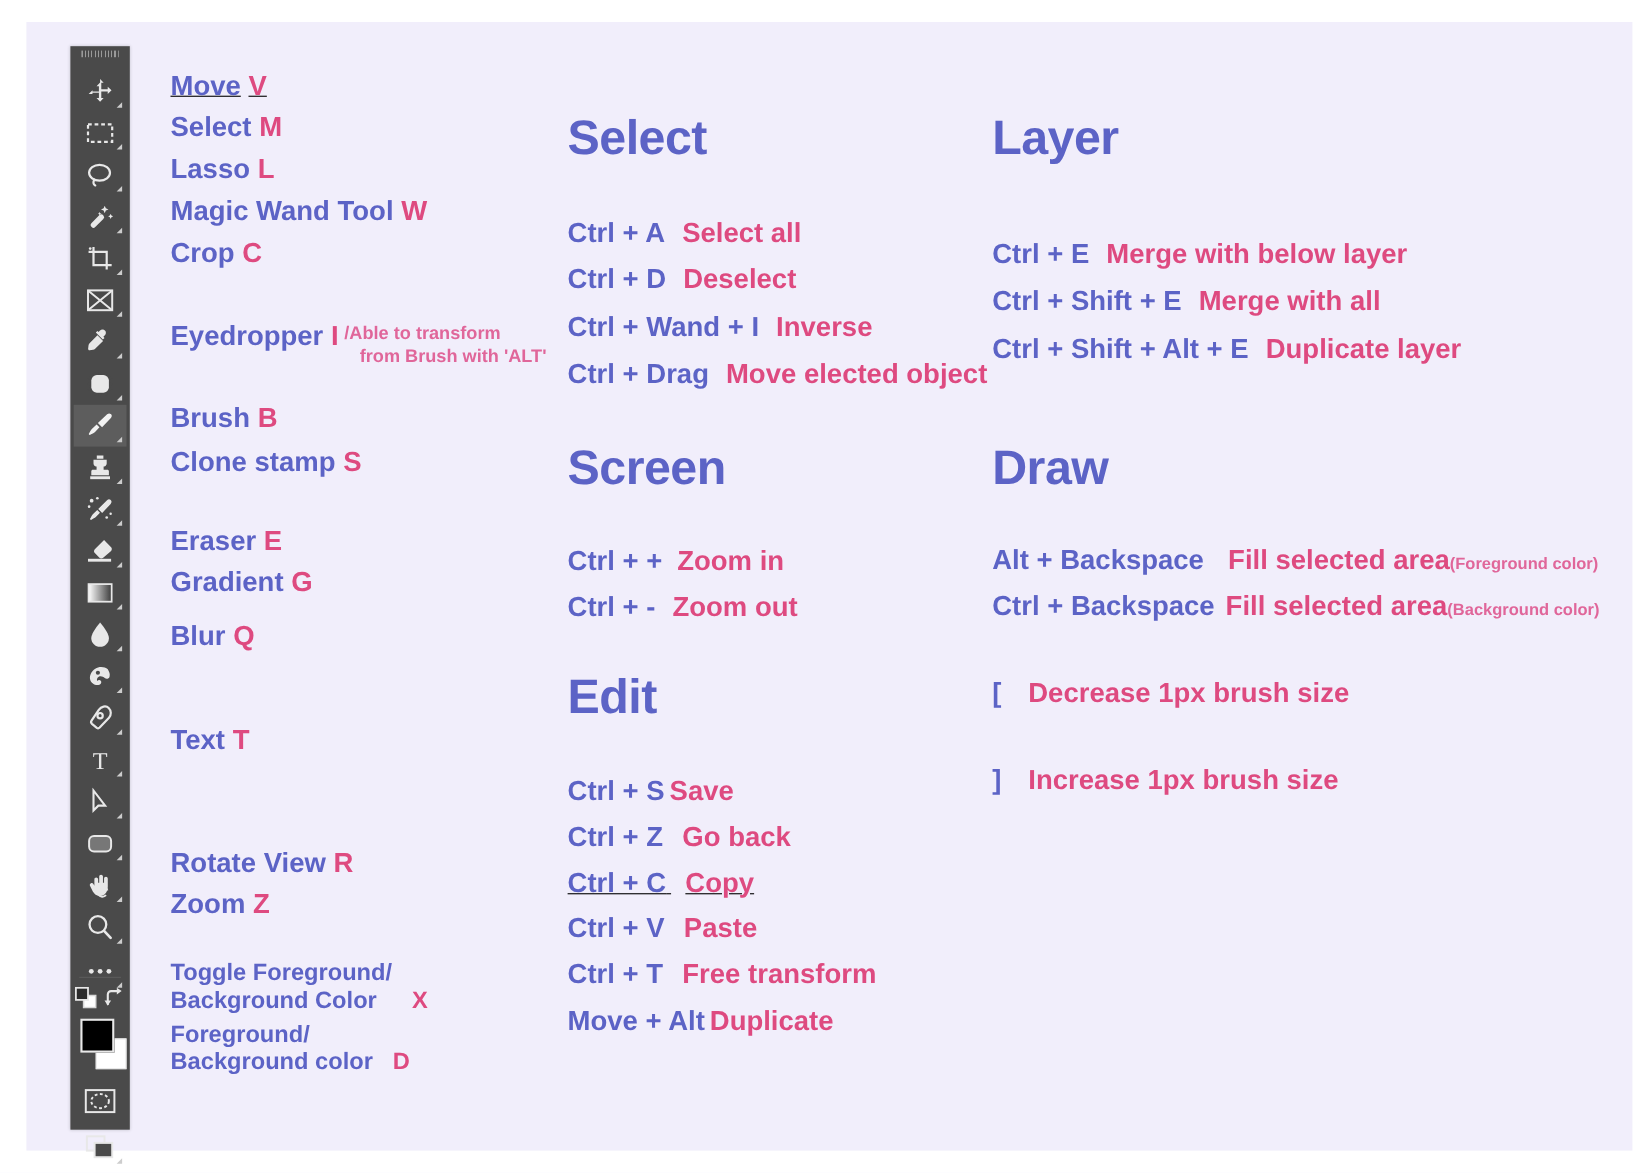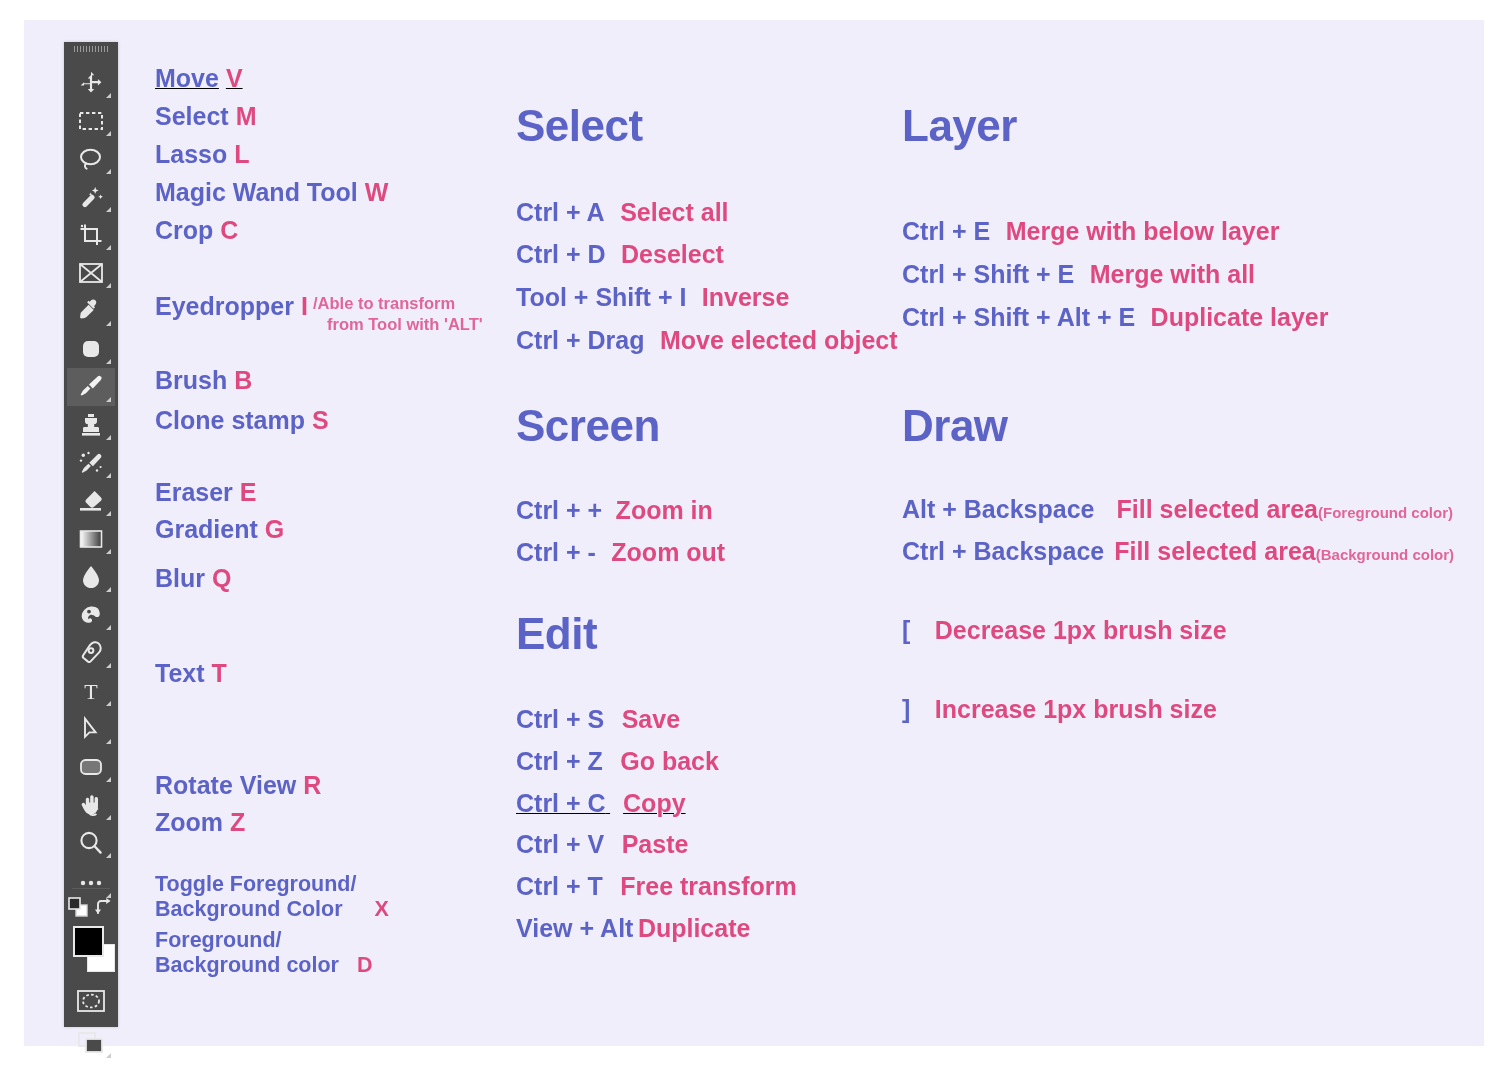--- a/index.html
+++ b/index.html
@@ -404,21 +404,21 @@
     </div>
     <div class="row" style="position:absolute; top:158px;">
       <span class="tool-name">Crop</span><span class="tool-key">C</span>
     </div>
 
     <div class="row" style="position:absolute; top:234px;">
       <span class="tool-name">Eyedropper</span><span class="tool-key">I</span>
     </div>
     <div style="position:absolute; top:233px; left:158px;">
       <div class="note">/Able to transform</div>
-      <div class="note" style="padding-left:14px;">from Tool with 'ALT'</div>
+      <div class="note" style="padding-left:14px;">from Brush with 'ALT'</div>
     </div>
 
     <div class="row" style="position:absolute; top:308px;">
       <span class="tool-name">Brush</span><span class="tool-key">B</span>
     </div>
     <div class="row" style="position:absolute; top:348px;">
       <span class="tool-name">Clone stamp</span><span class="tool-key">S</span>
     </div>
 
     <div class="row" style="position:absolute; top:420px;">
@@ -465,21 +465,21 @@
 
     <div class="row" style="position:absolute; top:96px;">
       <span class="kc">Ctrl + A</span>
       <span class="ac" style="margin-left:11px;">Select all</span>
     </div>
     <div class="row" style="position:absolute; top:138px;">
       <span class="kc">Ctrl + D</span>
       <span class="ac" style="margin-left:11px;">Deselect</span>
     </div>
     <div class="row" style="position:absolute; top:181px;">
-      <span class="kc">Tool + Shift + I</span>
+      <span class="kc">Ctrl + Wand + I</span>
       <span class="ac" style="margin-left:11px;">Inverse</span>
     </div>
     <div class="row" style="position:absolute; top:224px;">
       <span class="kc">Ctrl + Drag</span>
       <span class="ac" style="margin-left:11px;">Move elected object</span>
     </div>
 
     <div class="heading" style="position:absolute; top:300px;">Screen</div>
 
     <div class="row" style="position:absolute; top:394px;">
@@ -488,40 +488,40 @@
     </div>
     <div class="row" style="position:absolute; top:436px;">
       <span class="kc">Ctrl + -</span>
       <span class="ac" style="margin-left:11px;margin-top:12px;">Zoom out</span>
     </div>
 
     <div class="heading" style="position:absolute; top:508px;">Edit</div>
 
     <div class="row" style="position:absolute; top:603px;">
       <span class="kc">Ctrl + S</span>
-      <span class="ac" style="margin-left:13px;">Save</span>
+      <span class="ac" style="">Save</span>
     </div>
     <div class="row" style="position:absolute; top:645px;">
       <span class="kc">Ctrl + Z</span>
       <span class="ac" style="margin-left:13px;">Go back</span>
     </div>
     <div class="row" style="position:absolute; top:687px;text-decoration:underline;">
       <span class="kc">Ctrl + C</span>
       <span class="ac" style="margin-left:13px;">Copy</span>
     </div>
     <div class="row" style="position:absolute; top:728px;">
       <span class="kc">Ctrl + V</span>
       <span class="ac" style="margin-left:13px;">Paste</span>
     </div>
     <div class="row" style="position:absolute; top:770px;">
       <span class="kc">Ctrl + T</span>
       <span class="ac" style="margin-left:13px;">Free transform</span>
     </div>
     <div class="row" style="position:absolute; top:812px;">
-      <span class="kc">View + Alt</span>
+      <span class="kc">Move + Alt</span>
       <span class="ac" style="text-align:center;">Duplicate</span>
     </div>
   </div>
 
   <div class="col" id="col-right" style="left:902px; top:104px; width:560px;">
 
     <div class="heading" style="position:absolute; top:0;">Layer</div>
 
     <div class="row" style="position:absolute; top:115px;">
       <span class="kc">Ctrl + E</span>

